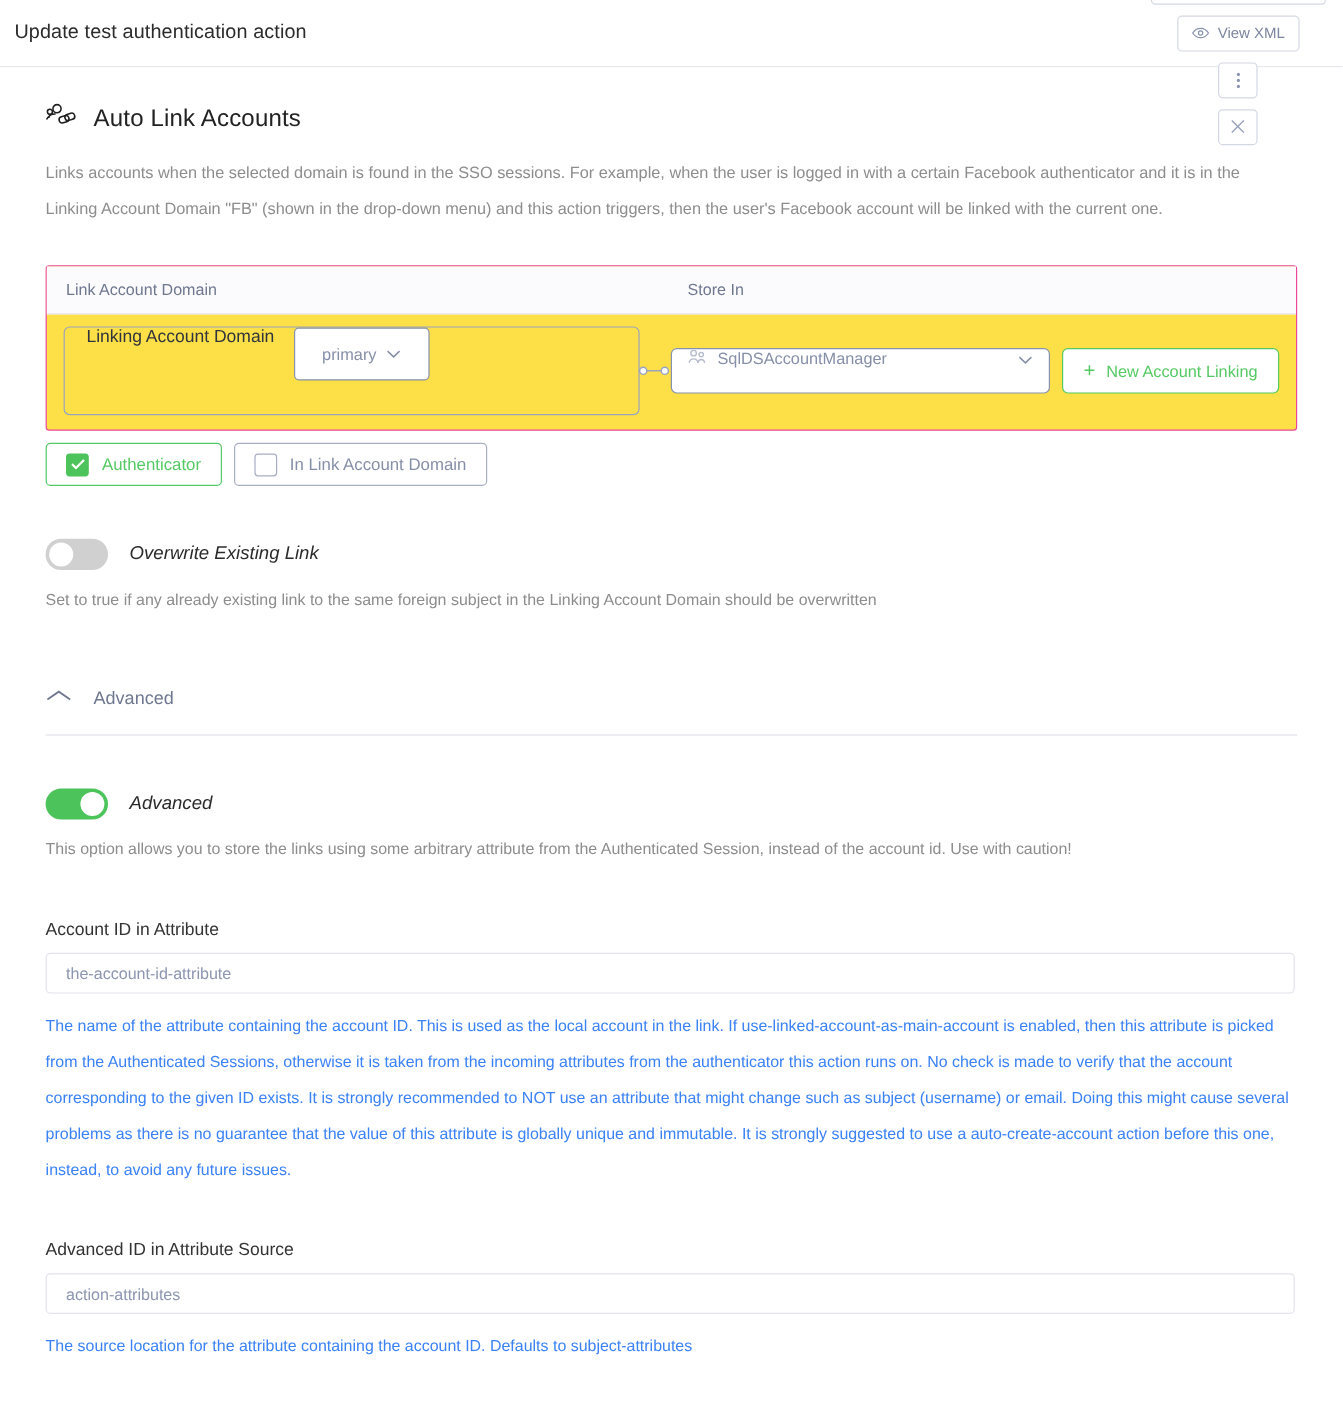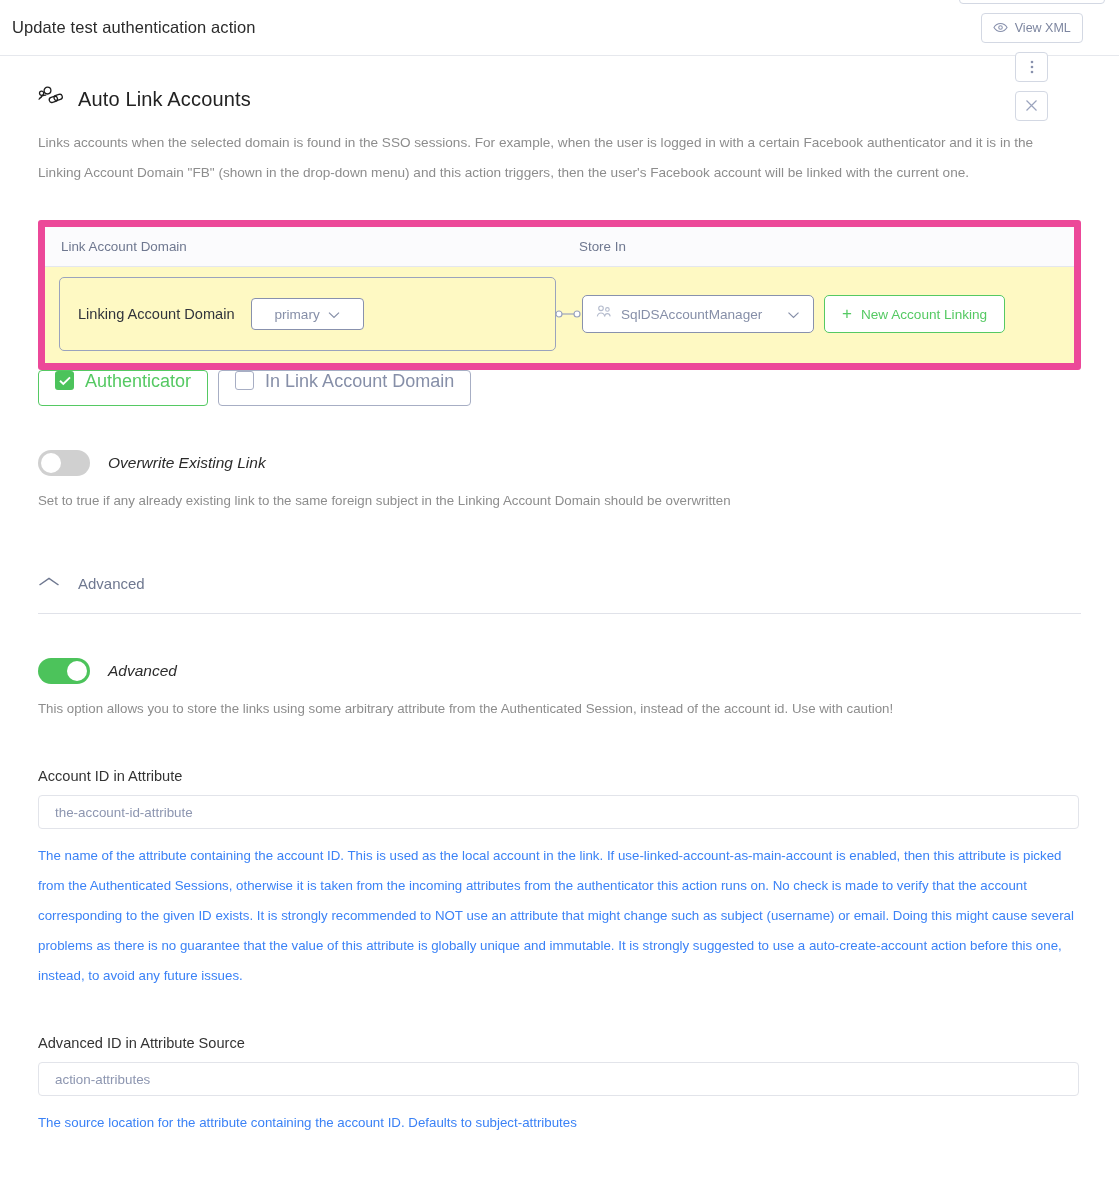--- a/index.html
+++ b/index.html
@@ -72,23 +72,24 @@
   .sect-desc {
     font-size: 13.6px;
     color: #8d8d8d;
     line-height: 30px;
     max-width: 1005px;
     margin: 16px 0 32px 0;
   }
 
   
   .tbl {
-    border: 7px solid #ec4899;
+    border: 1px solid #ec4899;
     border-radius: 3px;
-    background: #fef9c3;
+    margin-bottom: 10px;
+    background: #fde047;
   }
   .tbl-head {
     display: flex;
     height: 40px;
     align-items: center;
     background: #fbfbfd;
     border-bottom: 1px solid #e4e7ee;
     padding: 0 16px;
   }
   .th {
@@ -103,33 +104,33 @@
     align-items: center;
     padding: 10px 14px 12px 14px;
     min-height: 94px;
   }
   .domain-card {
     width: 497px;
     min-height: 74px;
     border: 1px solid #9aa3bd;
     border-radius: 5px;
     display: flex;
-    align-items: center;
+    align-items: flex-start;
     padding: 0 18px;
   }
   .domain-label {
     font-size: 14.6px;
     color: #31343c;
     margin-right: 16px;
     white-space: nowrap;
   }
   .select-sm {
     border: 1px solid #8891ad;
     border-radius: 4px;
-    height: 32px;
+    height: 44px;
     min-width: 113px;
     display: flex;
     align-items: center;
     justify-content: center;
     gap: 8px;
     padding: 0 7px;
     background: #fff;
     cursor: pointer;
   }
   .select-sm .val { font-size: 13.6px; color: #868fa8; }
@@ -141,26 +142,25 @@
     margin: 0 1px 0 -1px;
   }
 
   .store-wrap {
     display: flex;
     align-items: center;
     gap: 10px;
     flex: 1;
   }
   .select-lg {
-    width: 232px;
+    width: 316px;
     height: 38px;
     border: 1px solid #8891ad;
     border-radius: 5px;
     display: flex;
-    align-items: center;
     gap: 9px;
     padding: 0 13px;
     background: #fff;
     cursor: pointer;
   }
   .select-lg .val {
     font-size: 13.6px;
     color: #868fa8;
     flex: 1;
     white-space: nowrap;
@@ -190,24 +190,24 @@
     font-size: 19px;
     color: #222;
     margin: 15px 0 18px 0;
     letter-spacing: .1px;
   }
   .chip-row { display: flex; gap: 10px; margin-bottom: 44px; }
   .chip {
     height: 36px;
     border-radius: 4px;
     display: flex;
-    align-items: flex-start;
+    align-items: center;
     gap: 11px;
     padding: 0 16px;
-    font-size: 18px;
+    font-size: 14px;
     cursor: pointer;
     background: #fff;
   }
   .chip.on { border: 1px solid #55c963; color: #55c963; }
   .chip.off { border: 1px solid #a7aec4; color: #868fa8; }
   .cbox {
     width: 19px; height: 19px;
     border-radius: 3px;
     display: flex; align-items: center; justify-content: center;
   }

